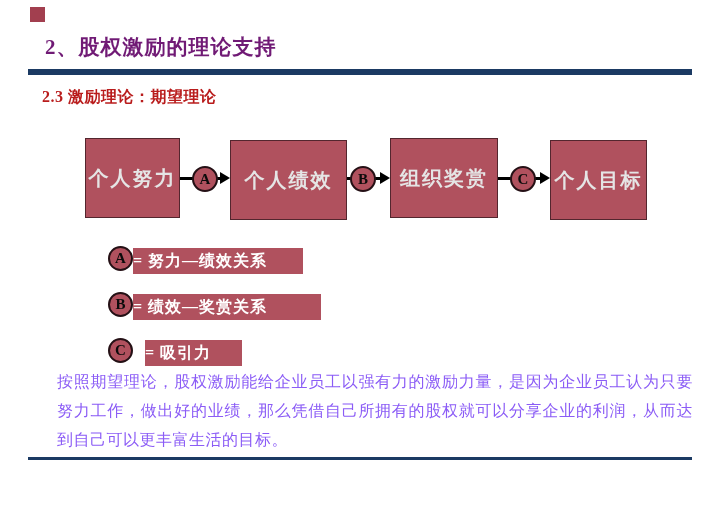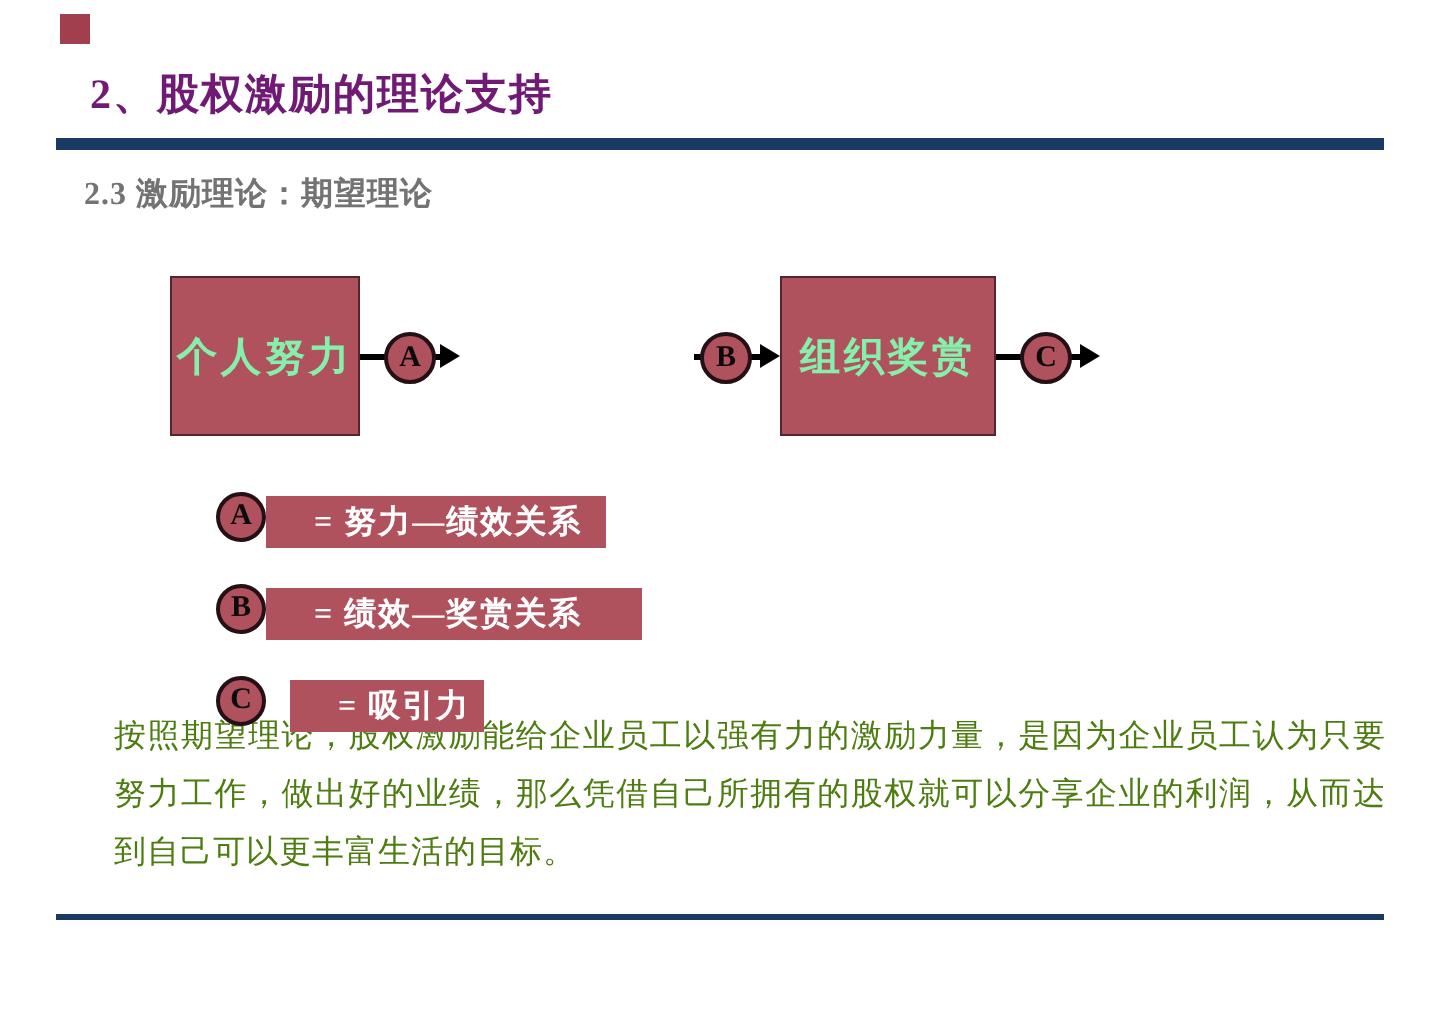--- a/index.html
+++ b/index.html
@@ -24,32 +24,32 @@
     left: 45px; top: 33px;
     font-size: 21px; font-weight: bold; color: #701a75;
     letter-spacing: 1px; white-space: nowrap;
   }
   #title-rule {
     left: 28px; top: 69px; width: 664px; height: 6px;
     background: #1b3a63;
   }
   #subtitle {
     left: 42px; top: 87px;
-    font-size: 16px; font-weight: bold; color: #737373;
+    font-size: 16px; font-weight: bold; color: #b91c1c;
     letter-spacing: 0.5px; white-space: nowrap;
   }
 
   
   .flow-box {
     top: 138px; height: 80px;
     background: #b0515e;
     border: 1px solid #53262e;
     box-sizing: border-box;
     display: flex; align-items: center; justify-content: center;
-    color: #86efac; font-weight: bold; font-size: 20px;
+    color: #e5e5e5; font-weight: bold; font-size: 20px;
     letter-spacing: 2px; white-space: nowrap;
   }
   #flow-box-1 { left: 85px;  width: 95px;  }
   #flow-box-2 { left: 230px; width: 117px; top: 140px; }
   #flow-box-3 { left: 390px; width: 108px; }
   #flow-box-4 { left: 550px; width: 97px;  top: 140px; }
 
   
   .arrow-line { top: 177px; height: 3px; background: #000; }
   #arrow-line-1 { left: 180px; width: 42px; }
@@ -85,36 +85,36 @@
     border: 2px solid #241015; border-radius: 50%;
     box-sizing: border-box;
     display: flex; align-items: center; justify-content: center;
     color: #0b0b0b; font-weight: bold; font-size: 15px;
     z-index: 2;
   }
   .legend-bar {
     left: 133px; height: 26px;
     background: #b0515e;
     display: flex; align-items: center;
-    padding-left: 24px; box-sizing: border-box;
+    padding-left: 0; box-sizing: border-box;
     color: #ffffff; font-weight: bold; font-size: 16px;
     letter-spacing: 1px; white-space: nowrap;
     z-index: 1;
   }
   #legend-circle-a { top: 246px; }
   #legend-bar-a    { top: 248px; width: 170px; }
   #legend-circle-b { top: 292px; }
   #legend-bar-b    { top: 294px; width: 188px; }
   #legend-circle-c { top: 338px; }
   #legend-bar-c    { top: 340px; width: 97px; margin-left: 12px; }
 
   
   #body-paragraph {
-    left: 57px; top: 354px; width: 636px;
-    font-size: 16px; line-height: 29px; color: #4d7c0f;
+    left: 57px; top: 367px; width: 636px;
+    font-size: 16px; line-height: 29px; color: #8b5cf6;
     text-align: justify; letter-spacing: 0.5px;
   }
 
   
   #bottom-rule {
     left: 28px; top: 457px; width: 664px; height: 3px;
     background: #1b3a63;
   }
 </style>
 </head>
@@ -122,21 +122,23 @@
 
 <div id="slide">
 
   <div id="corner-square" class="abs"></div>
 
   <div id="page-title" class="abs">2、股权激励的理论支持</div>
   <div id="title-rule" class="abs"></div>
   <div id="subtitle" class="abs">2.3 激励理论：期望理论</div>
 
   <div id="flow-box-1" class="abs flow-box">个人努力</div>
+  <div id="flow-box-2" class="abs flow-box">个人绩效</div>
   <div id="flow-box-3" class="abs flow-box">组织奖赏</div>
+  <div id="flow-box-4" class="abs flow-box">个人目标</div>
 
   <div id="arrow-line-1" class="abs arrow-line"></div>
   <div id="arrow-head-1" class="abs arrow-head"></div>
   <div id="arrow-line-2" class="abs arrow-line"></div>
   <div id="arrow-head-2" class="abs arrow-head"></div>
   <div id="arrow-line-3" class="abs arrow-line"></div>
   <div id="arrow-head-3" class="abs arrow-head"></div>
 
   <div id="flow-circle-a" class="abs flow-circle">A</div>
   <div id="flow-circle-b" class="abs flow-circle">B</div>

